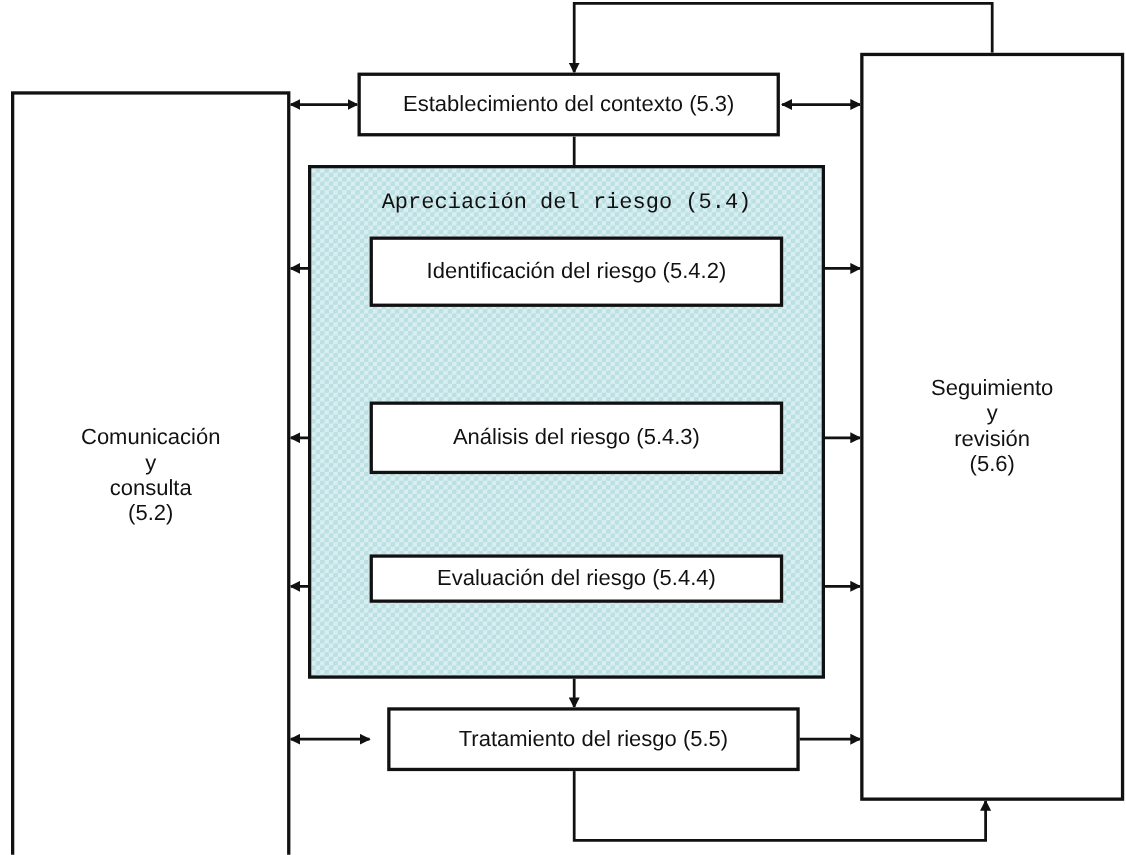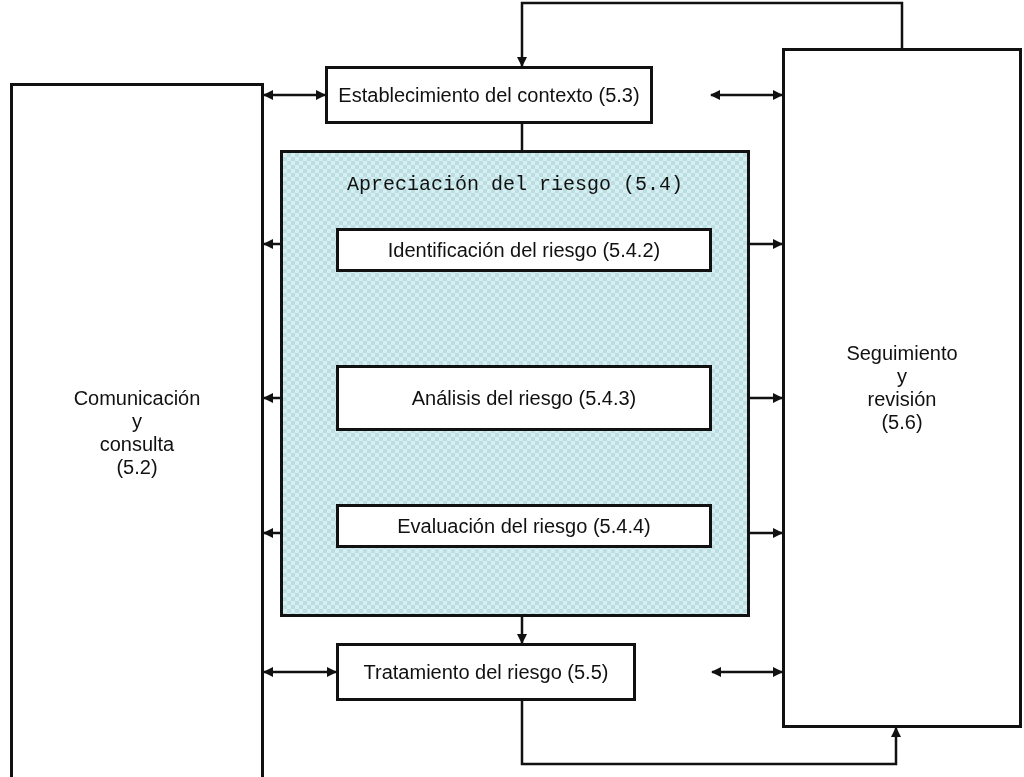--- a/index.html
+++ b/index.html
@@ -56,27 +56,27 @@
   <span>Seguimiento
 y
 revisión
 (5.6)</span>
 </div>
 
 <div class="group" style="left:280px; top:150px; width:470px; height:467px;">
   <div class="group-title">Apreciación del riesgo (5.4)</div>
 </div>
 
-<div class="box" style="left:325px; top:66px; width:328px; height:58px;">
+<div class="box" style="left:325px; top:66px; width:384px; height:58px;">
   <span>Establecimiento del contexto (5.3)</span>
 </div>
-<div class="box" style="left:336px; top:228px; width:376px; height:44px;">
+<div class="box" style="left:336px; top:215px; width:376px; height:64px;">
   <span>Identificación del riesgo (5.4.2)</span>
 </div>
 <div class="box" style="left:336px; top:365px; width:376px; height:66px;">
   <span>Análisis del riesgo (5.4.3)</span>
 </div>
 <div class="box" style="left:336px; top:504px; width:376px; height:44px;">
   <span>Evaluación del riesgo (5.4.4)</span>
 </div>
-<div class="box" style="left:336px; top:643px; width:300px; height:58px;">
+<div class="box" style="left:352px; top:643px; width:375px; height:58px;">
   <span>Tratamiento del riesgo (5.5)</span>
 </div>
 
 </body></html>

